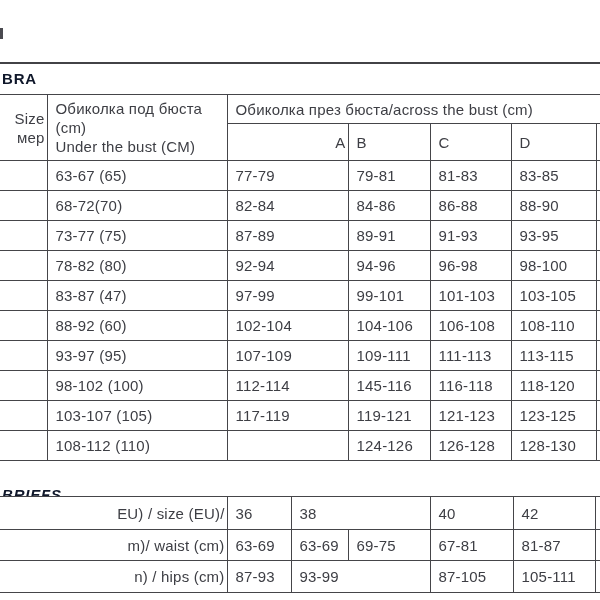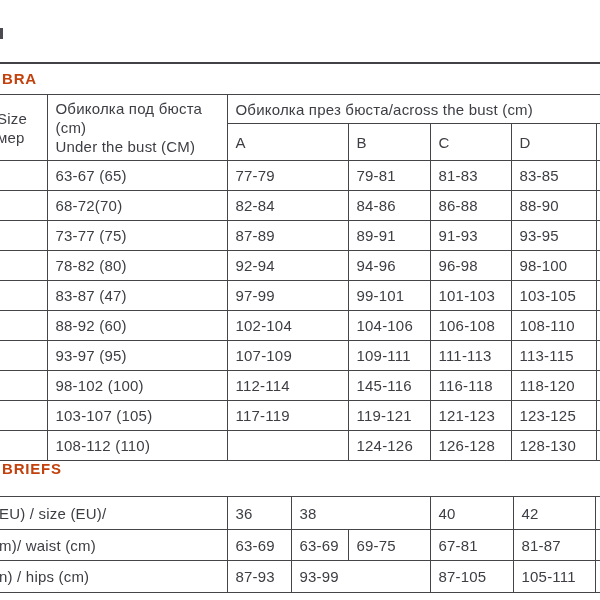--- a/index.html
+++ b/index.html
@@ -16,24 +16,24 @@
     position:absolute;left:0;top:28px;width:3px;height:11px;
     background:#4a4a50;
   }
   .rule{
     position:absolute;left:0;top:62px;width:600px;height:2px;
     background:#424246;
   }
   .section-heading{
     position:absolute;left:2px;
     font-size:15px;font-weight:700;letter-spacing:0.8px;
-    color:#c2410c;
+    color:#0f172a;
   }
   #bra-heading{top:70px;}
-  #briefs-heading{top:460px;}
+  #briefs-heading{top:486px;font-style:italic;}
 
   table{
     position:absolute;left:0;
     border-collapse:collapse;table-layout:fixed;
     background:#ffffff;
   }
   #bra-table{top:94px;width:604px;}
   #briefs-table{top:496px;width:604px;}
 
   td,th{
@@ -42,21 +42,21 @@
     font-size:15px;
     letter-spacing:0.2px;
     text-align:left;
     vertical-align:middle;
     padding:0 2px 0 8px;
     color:#3d3e44;
     overflow:hidden;
     white-space:nowrap;
   }
   
-  td:first-child,th:first-child{border-left:none;}
+  td:first-child,th:first-child{border-left:none;text-align:right;}
   .cut-cell{border-right:none;}
   .size-th{padding-left:0;}
   .size-th div{text-indent:-3px;line-height:19px;}
   .underbust-th div{line-height:19px;}
   .label-cell{padding-left:0;text-indent:-1px;margin-top:48px;}
 
   tr.hdr1{height:29px;}
   tr.hdr2{height:37px;}
   tr.bra-row{height:30px;}
   tr.briefs-r1{height:33px;}

